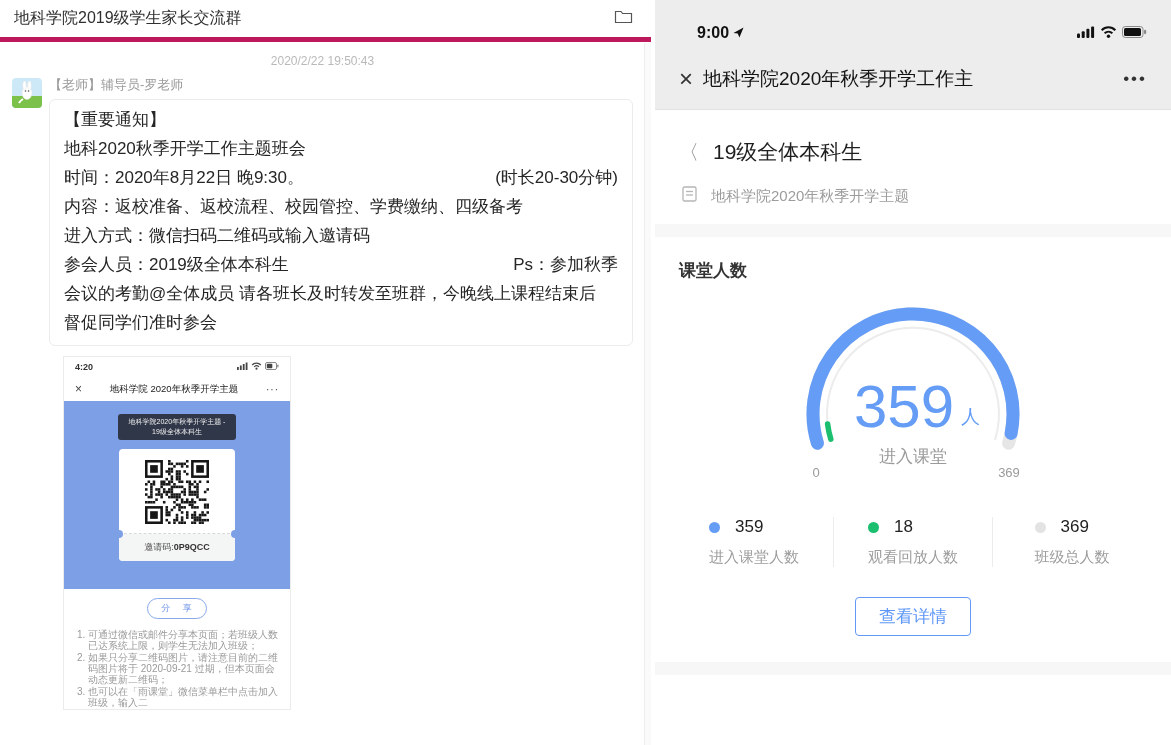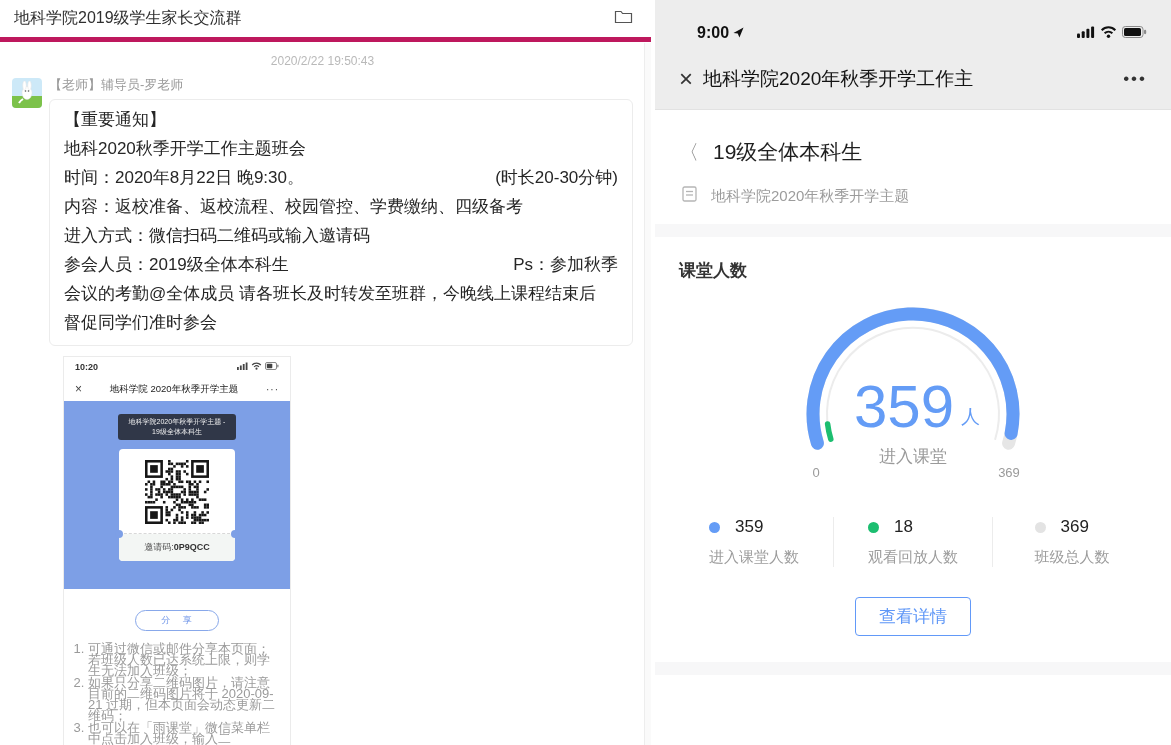--- a/index.html
+++ b/index.html
@@ -39,23 +39,23 @@
     text-align:center; border-radius:3px; padding:3px 7px; width:118px; }
   .e-card { margin-top:9px; width:116px; background:#fff; border-radius:4px; }
   .e-qr { width:64px; height:64px; margin:11px auto 9px; display:block; }
   .e-perf { position:relative; border-top:1px dashed #d8d8d8; height:0; }
   .e-perf i { position:absolute; top:-4px; width:8px; height:8px; border-radius:50%; background:#7d9fe6; }
   .e-perf i.l { left:-4px; } .e-perf i.r { right:-4px; }
   .e-foot { background:#f3f6f4; height:27px; line-height:27px; text-align:center;
     font-size:9px; color:#555; border-radius:0 0 4px 4px; }
   .e-foot b { color:#333; }
   .e-white { padding:9px 12px 0; }
-  .e-share { width:84px; margin:12px auto; border:1px solid #88a8ea; color:#6f95e8; border-radius:999px;
+  .e-share { width:60px; margin:0 auto; border:1px solid #88a8ea; color:#6f95e8; border-radius:999px;
     font-size:9px; text-align:center; padding:3px 0 3px 4px; letter-spacing:5px; }
-  .e-notes { margin:10px 0 0 12px; font-size:13px; line-height:11px; color:#9a9a9a; }
+  .e-notes { margin:10px 0 0 12px; font-size:10px; line-height:11px; color:#9a9a9a; }
   .e-notes li { margin-bottom:1px; }
 
   
   .app-pane { margin-left:4px; width:516px; background:#fff; position:relative; flex:none; }
   .a-status { background:#ededed; height:48px; display:flex; align-items:flex-end;
     justify-content:space-between; padding:0 24px 6px 42px; }
   .a-time { font-size:16px; font-weight:bold; color:#111; display:flex; align-items:center; gap:4px; }
   .a-icons { display:flex; align-items:center; gap:5px; }
   .a-nav { background:#ededed; height:62px; display:flex; align-items:center;
     padding:0 24px; border-bottom:1px solid #e2e2e2; }
@@ -134,21 +134,21 @@
             <div class="m-split">
               <span>参会人员：2019级全体本科生</span>
               <span>Ps：参加秋季</span>
             </div>
             <div class="m-line">会议的考勤@全体成员 请各班长及时转发至班群，今晚线上课程结束后</div>
             <div class="m-line">督促同学们准时参会</div>
           </div>
 
           <figure class="embed">
             <div class="e-status">
-              <span>10:20</span>
+              <span>4:20</span>
               <span class="e-icons">
                 <span>
                   <svg width="11" height="8" viewBox="0 0 11 8">
                       <rect x="0" y="5" width="1.8" height="3" fill="#444"></rect>
                       <rect x="2.9" y="3.5" width="1.8" height="4.5" fill="#444"></rect>
                       <rect x="5.8" y="2" width="1.8" height="6" fill="#444"></rect>
                       <rect x="8.7" y="0.5" width="1.8" height="7.5" fill="#444"></rect>
                     </svg>
                 </span>
                 <span>

